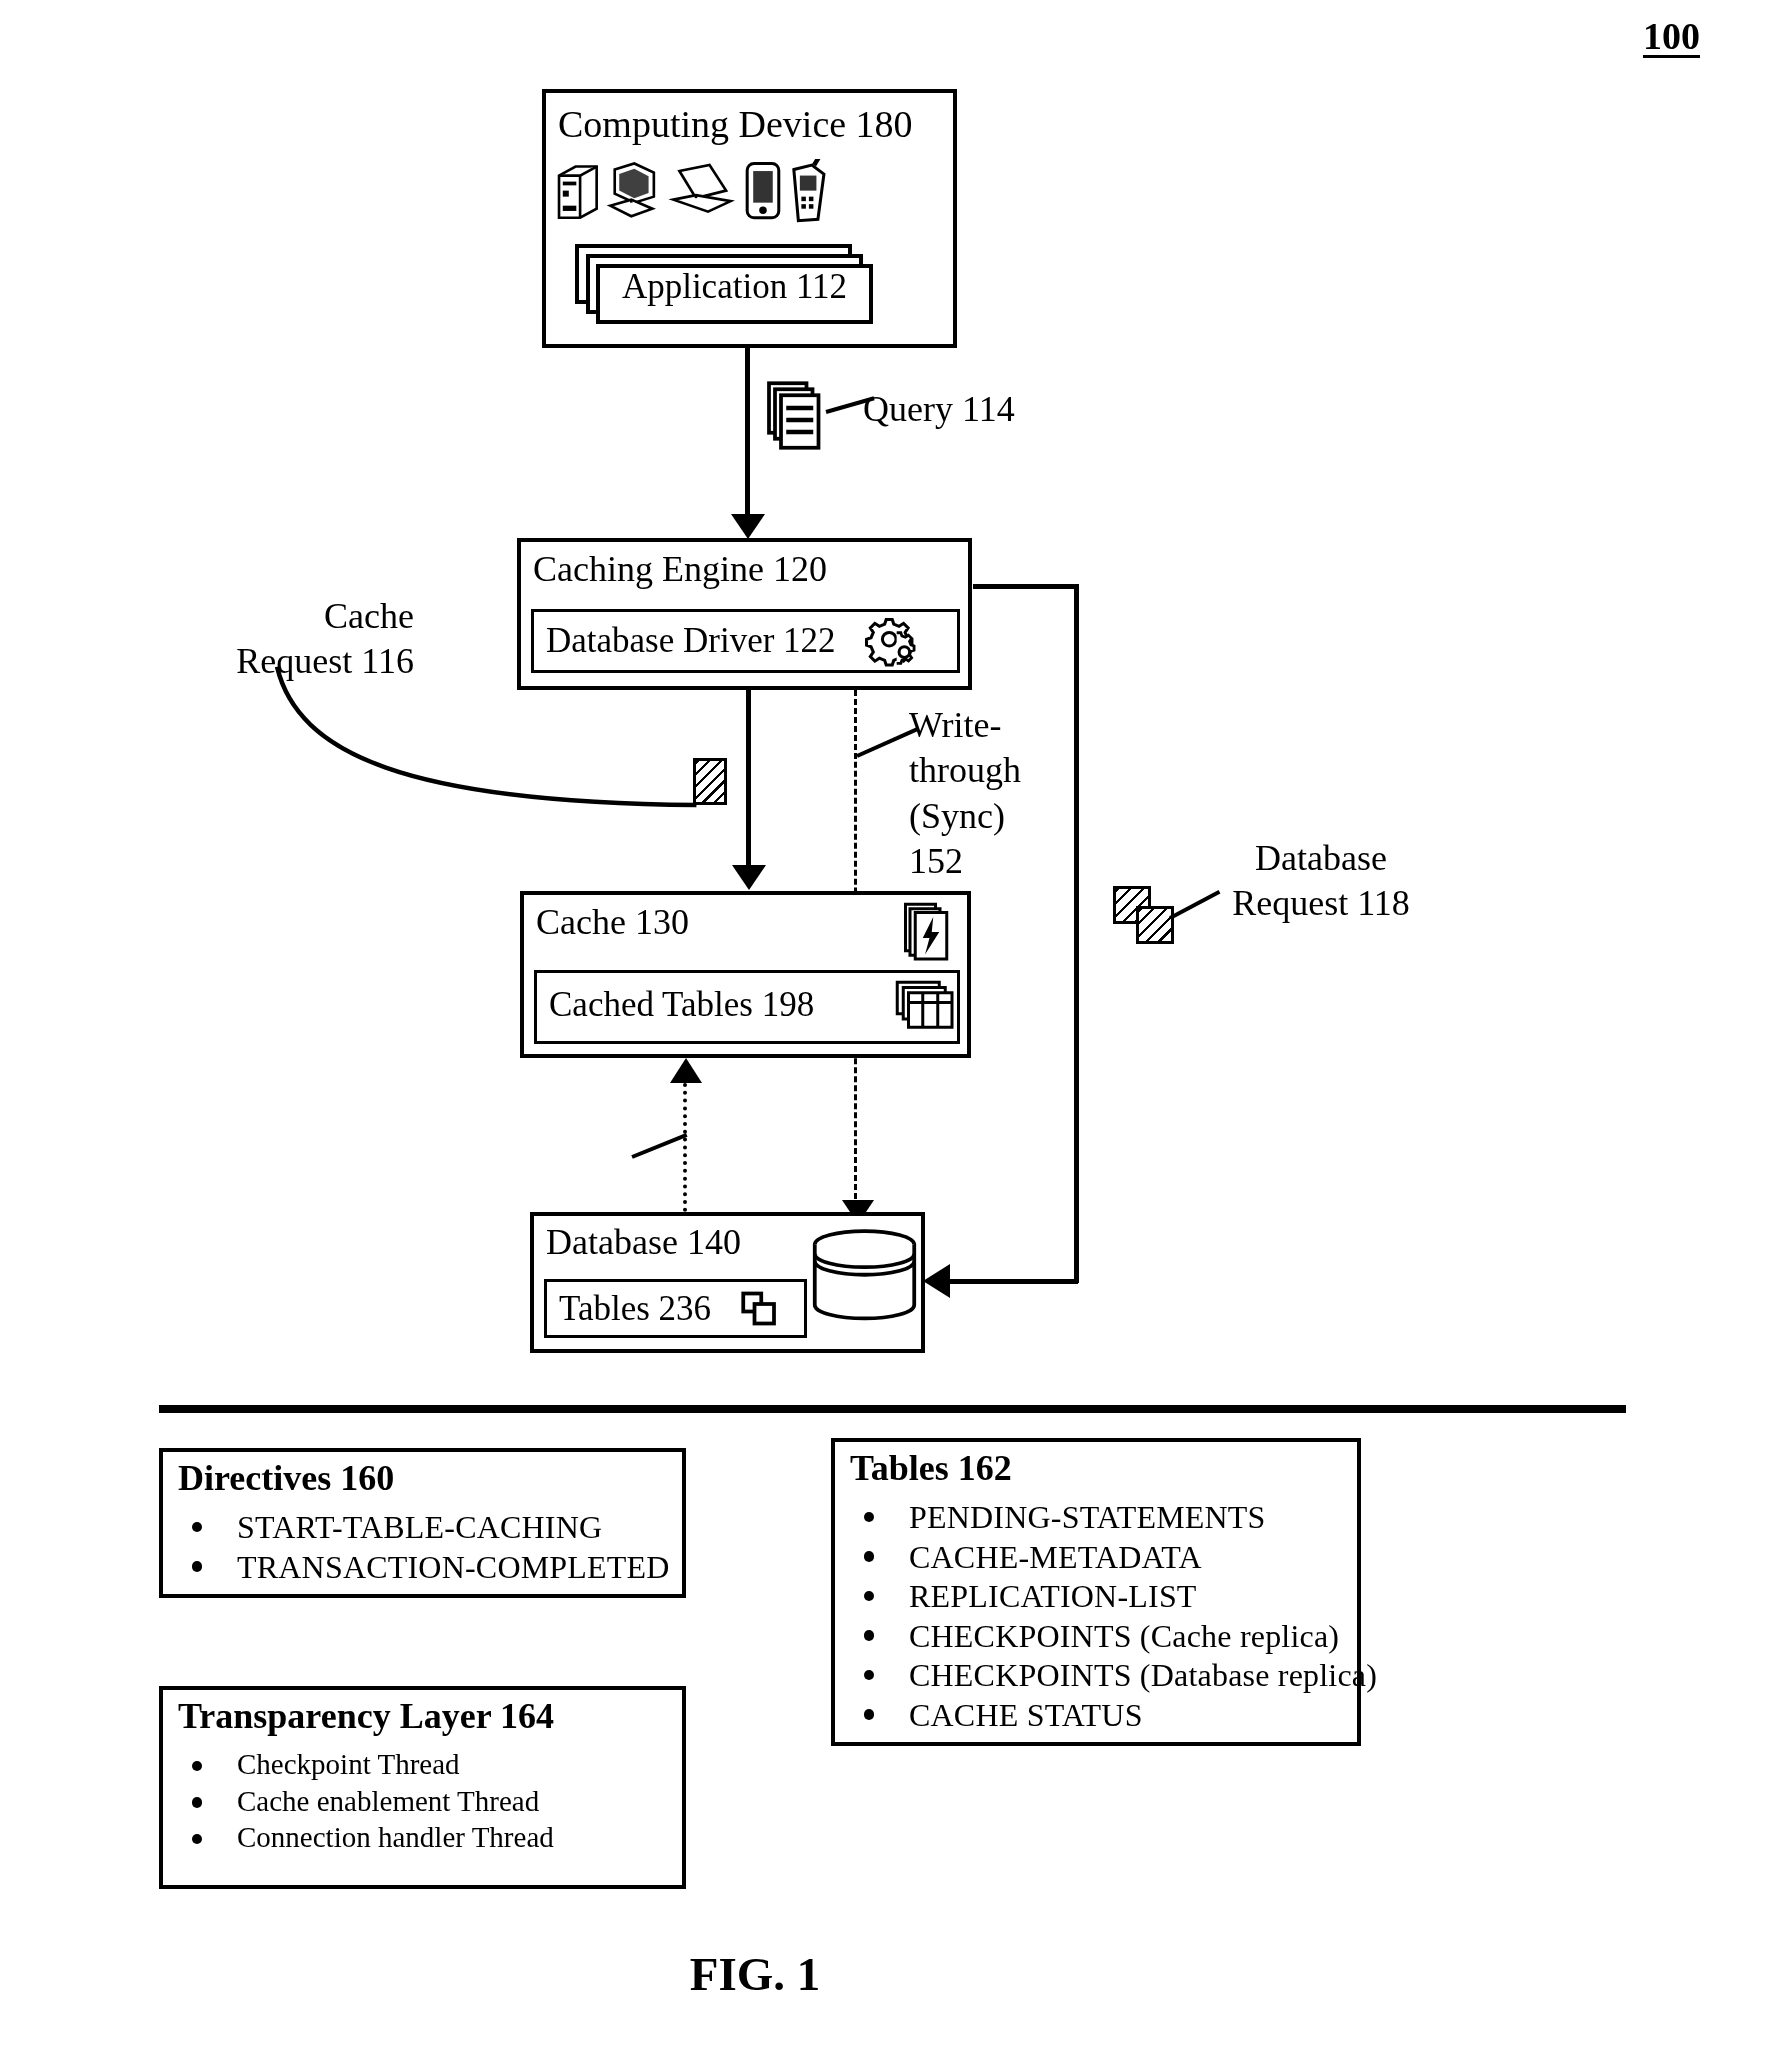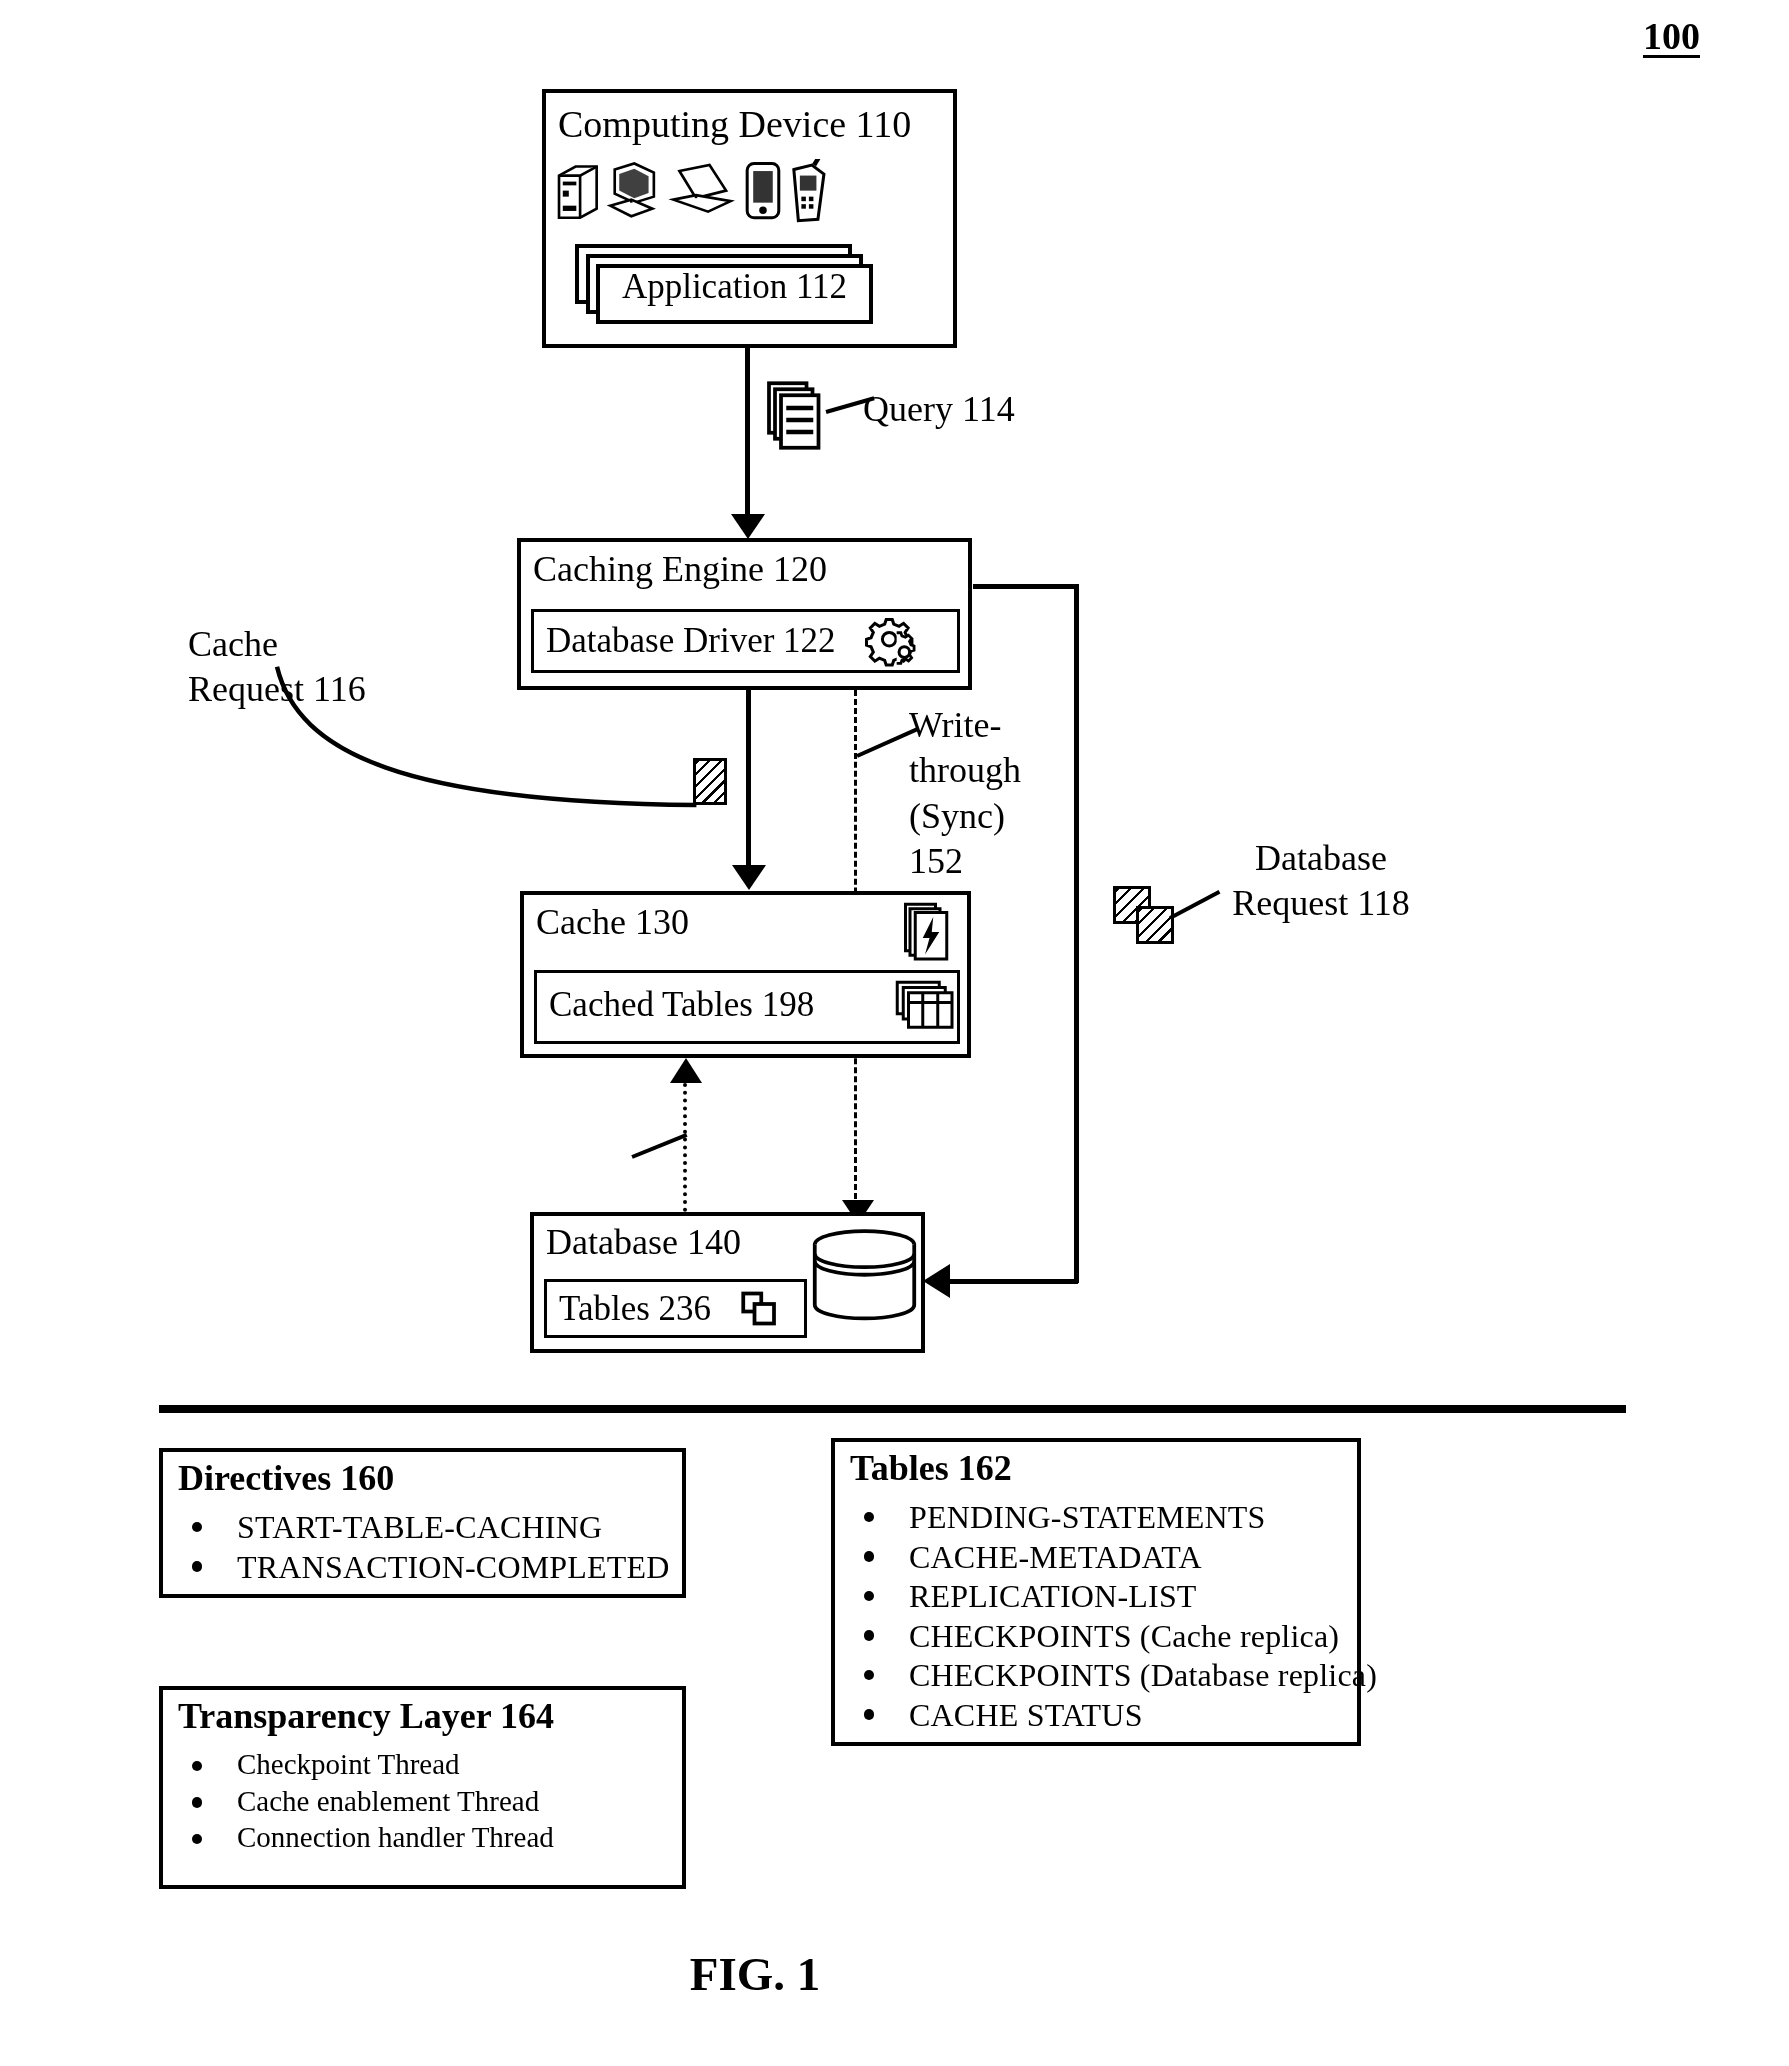--- a/index.html
+++ b/index.html
@@ -104,21 +104,21 @@
   #arrow-c-line { left: 746px; top: 690px; height: 178px; }
   #arrow-c-head {
     left: 732px; top: 865px;
     width: 0; height: 0;
     border-left: 17.3px solid transparent;
     border-right: 17.3px solid transparent;
     border-top: 25.6px solid #000;
   }
 
   
-  #cr-label { left: 188px; top: 594px; width: 226px; font-size: 36px; line-height: 1.24; text-align: left; margin-top: 28px; }
+  #cr-label { left: 188px; top: 594px; width: 226px; font-size: 36px; line-height: 1.24; text-align: right; }
   #cr-curve { left: 271px; top: 662px; width: 451px; height: 196px; }
   #cr-swatch {
     left: 693px; top: 758px; width: 34px; height: 47px;
     border: 3.8px solid #000; box-sizing: border-box;
     background:
       repeating-linear-gradient(135deg, #000 0px, #000 2.3px, #fff 2.3px, #fff 8.3px);
   }
 
   
   #wt-dash {
@@ -252,21 +252,21 @@
   }
 </style>
 </head>
 <body>
 
 <div id="page">
 
   <div class="lbl" id="fignum">100</div>
 
   <div class="box" id="cd-box"></div>
-  <div class="lbl" id="cd-title">Computing Device 110</div>
+  <div class="lbl" id="cd-title">Computing Device 180</div>
 
   <div class="abs" id="cd-icons">
     <svg width="286" height="64" viewBox="0 0 380 85">
 
       <g fill="#fff" stroke="#000" stroke-width="3.5">
         <path d="M8 22 L30 10 L58 10 L58 66 L36 78 L8 78 Z"></path>
         <path d="M8 22 L36 22 L58 10"></path>
         <path d="M36 22 L36 78"></path>
         <rect x="13" y="30" width="18" height="5" fill="#000" stroke="none"></rect>
         <rect x="13" y="42" width="8" height="8" fill="#000" stroke="none"></rect>

